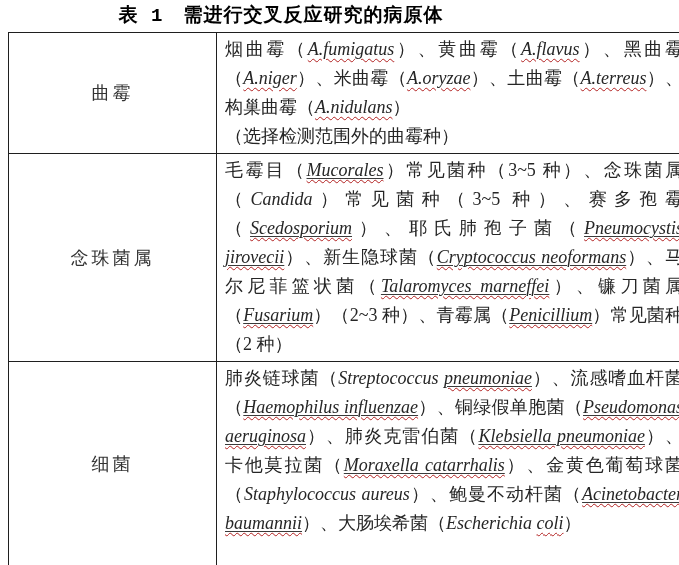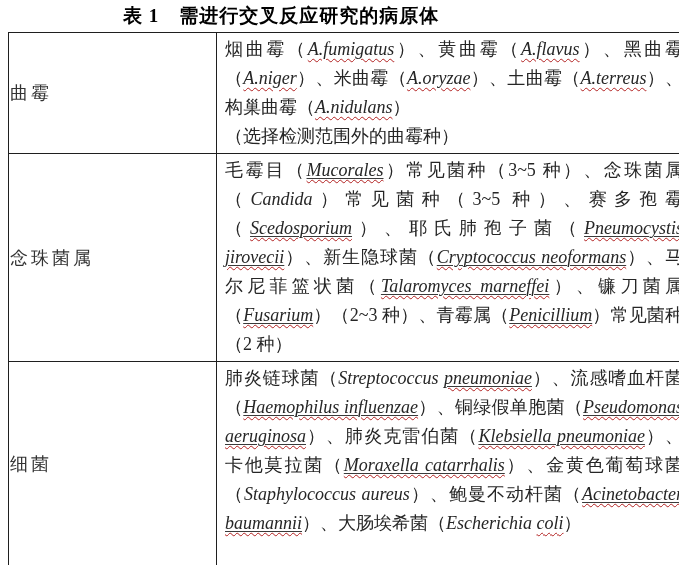--- a/index.html
+++ b/index.html
@@ -4,30 +4,30 @@
 <style>
   :root{
     --border:#1f1f1f; --text:#262626; --title:#000000; --sq:#b22222; --bg:#ffffff;
   }
   html,body{margin:0;padding:0;}
   body{
     width:679px;height:565px;overflow:hidden;background:var(--bg);
     font-family:"Liberation Serif","DejaVu Serif",serif;color:var(--text);
   }
   .doc-title{
-    width:562px;text-align:center;font-family:Liberation Serif, serif;
+    width:562px;text-align:center;font-family:Liberation Mono, monospace;
     font-weight:bold;font-size:19px;line-height:24px;padding:4px 0 4px 0;color:var(--title);
     letter-spacing:1px;
   }
   table.pathogen-table{
     border-collapse:collapse;table-layout:fixed;width:663px;margin-left:8px;
   }
   td{border:1.5px solid var(--border);}
   td.cat{
-    width:205px;vertical-align:middle;
+    width:205px;text-align:center;vertical-align:middle;
     font-size:18px;letter-spacing:3px;color:#333;
   }
   td.content{
     width:458px;font-size:18px;line-height:29px;text-align:justify;
     vertical-align:top;padding:2px 7px 2px 8px;color:var(--text);
   }
   tr.r1{height:120px;} tr.r2{height:205px;} tr.r3{height:204px;}
   .it{font-style:italic;}
   .ul{text-decoration:underline solid #3a3a3a;text-decoration-thickness:1px;text-underline-offset:2px;}
   .sq{text-decoration:underline wavy var(--sq);text-decoration-thickness:1px;text-underline-offset:3px;font-style:italic;}

